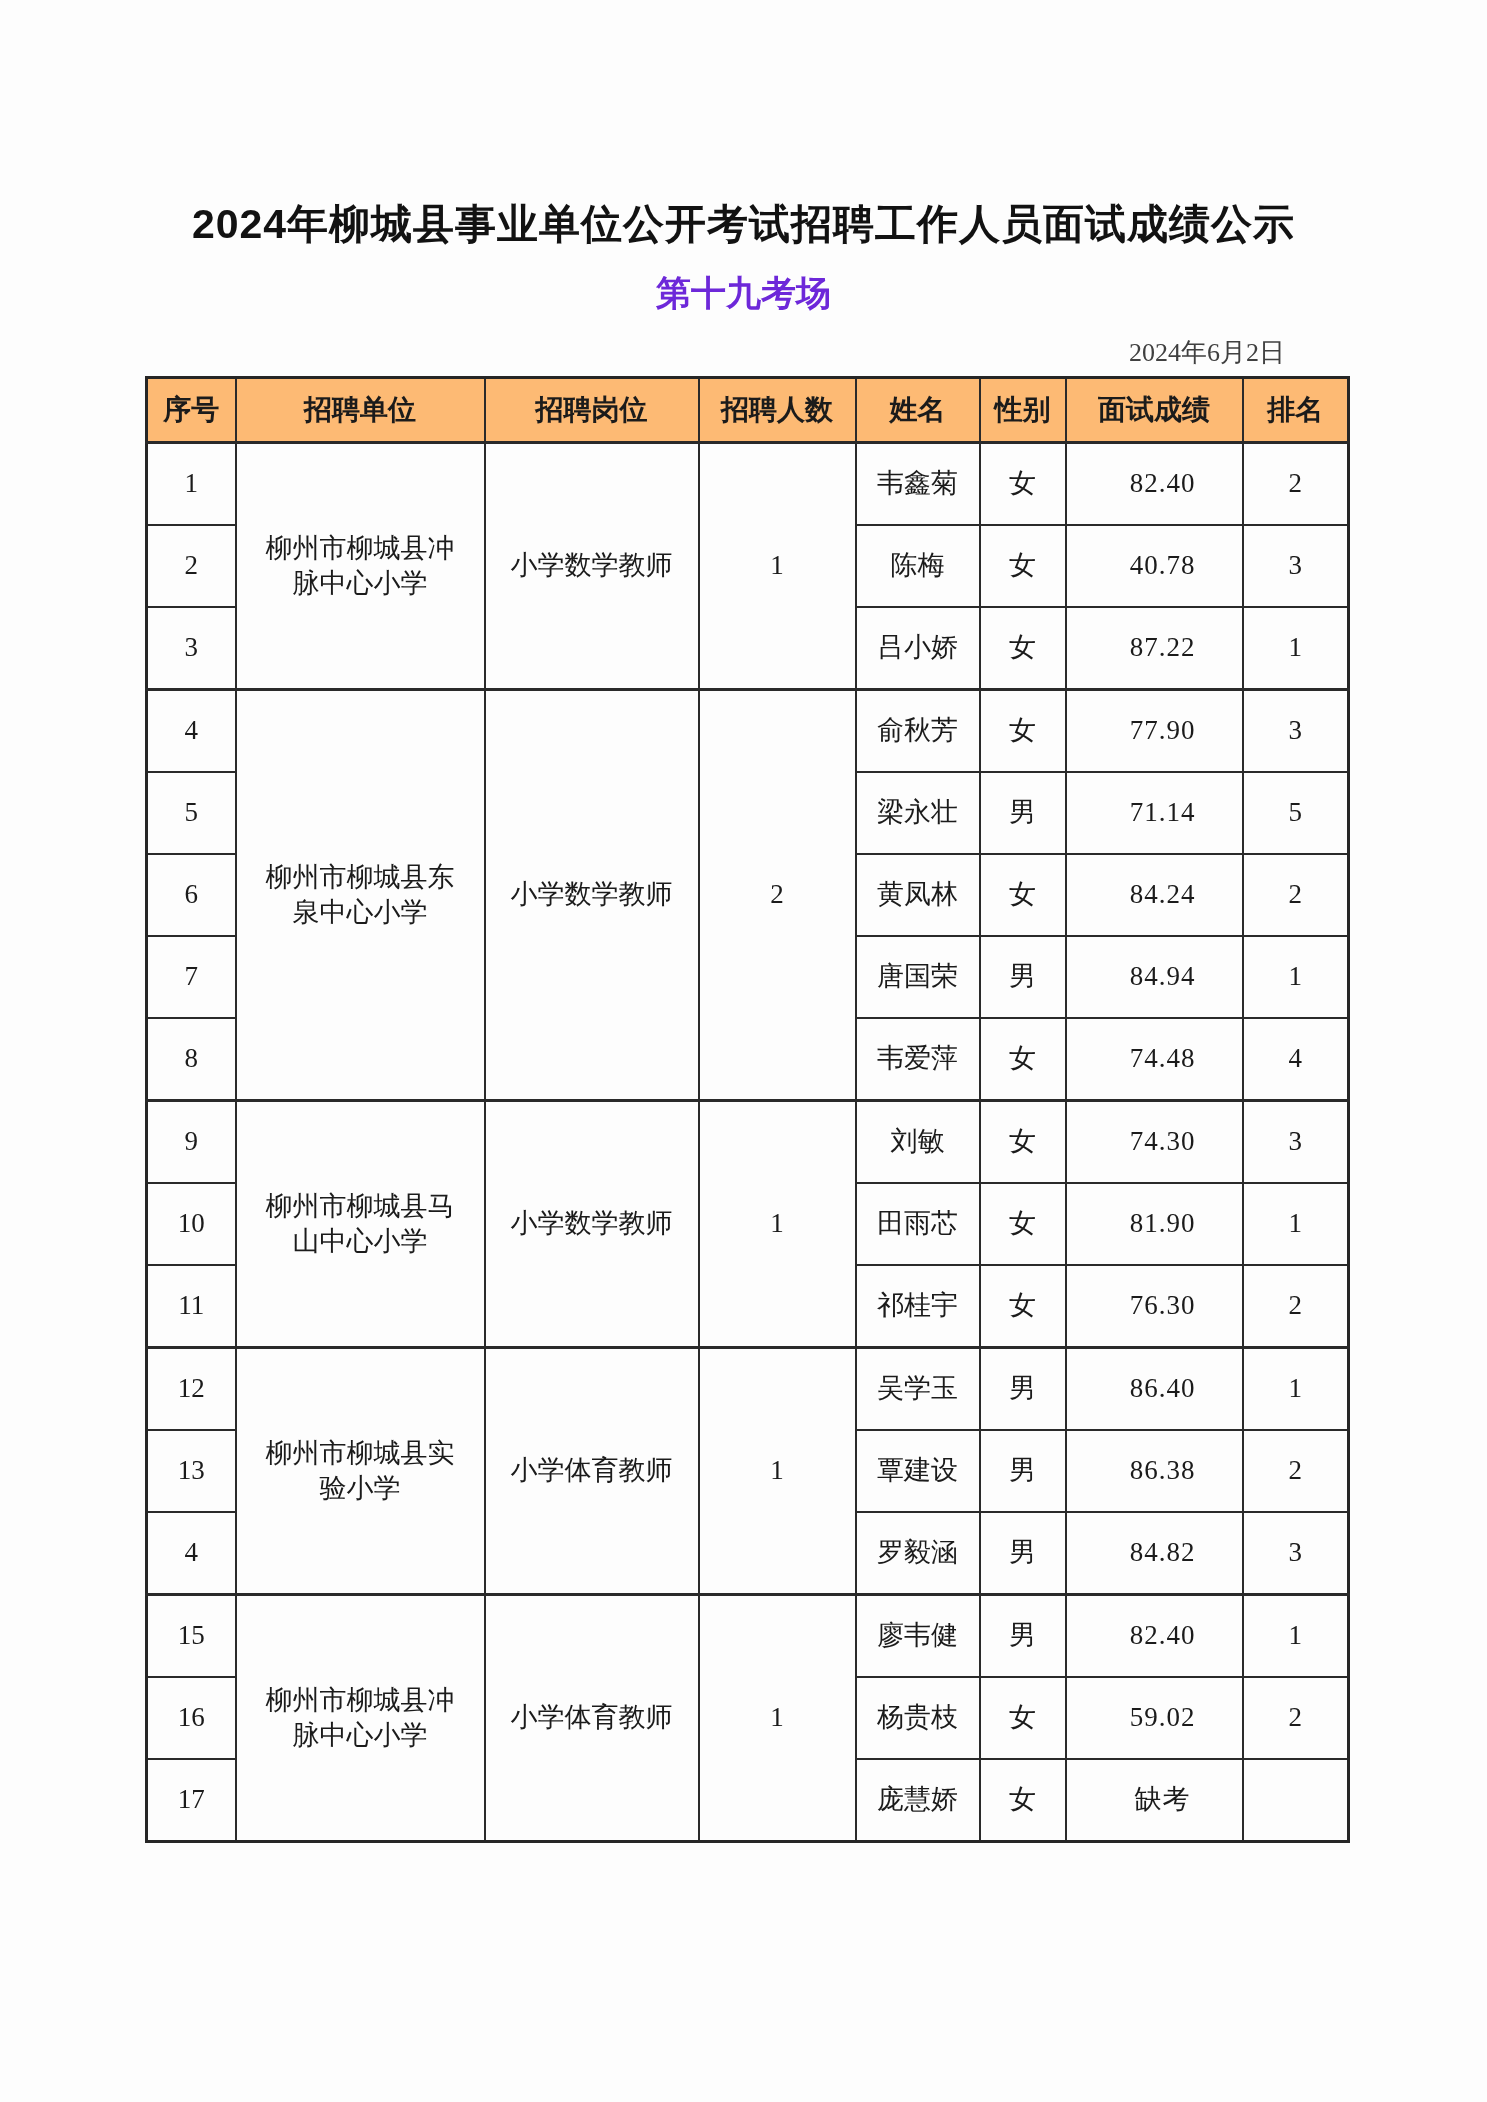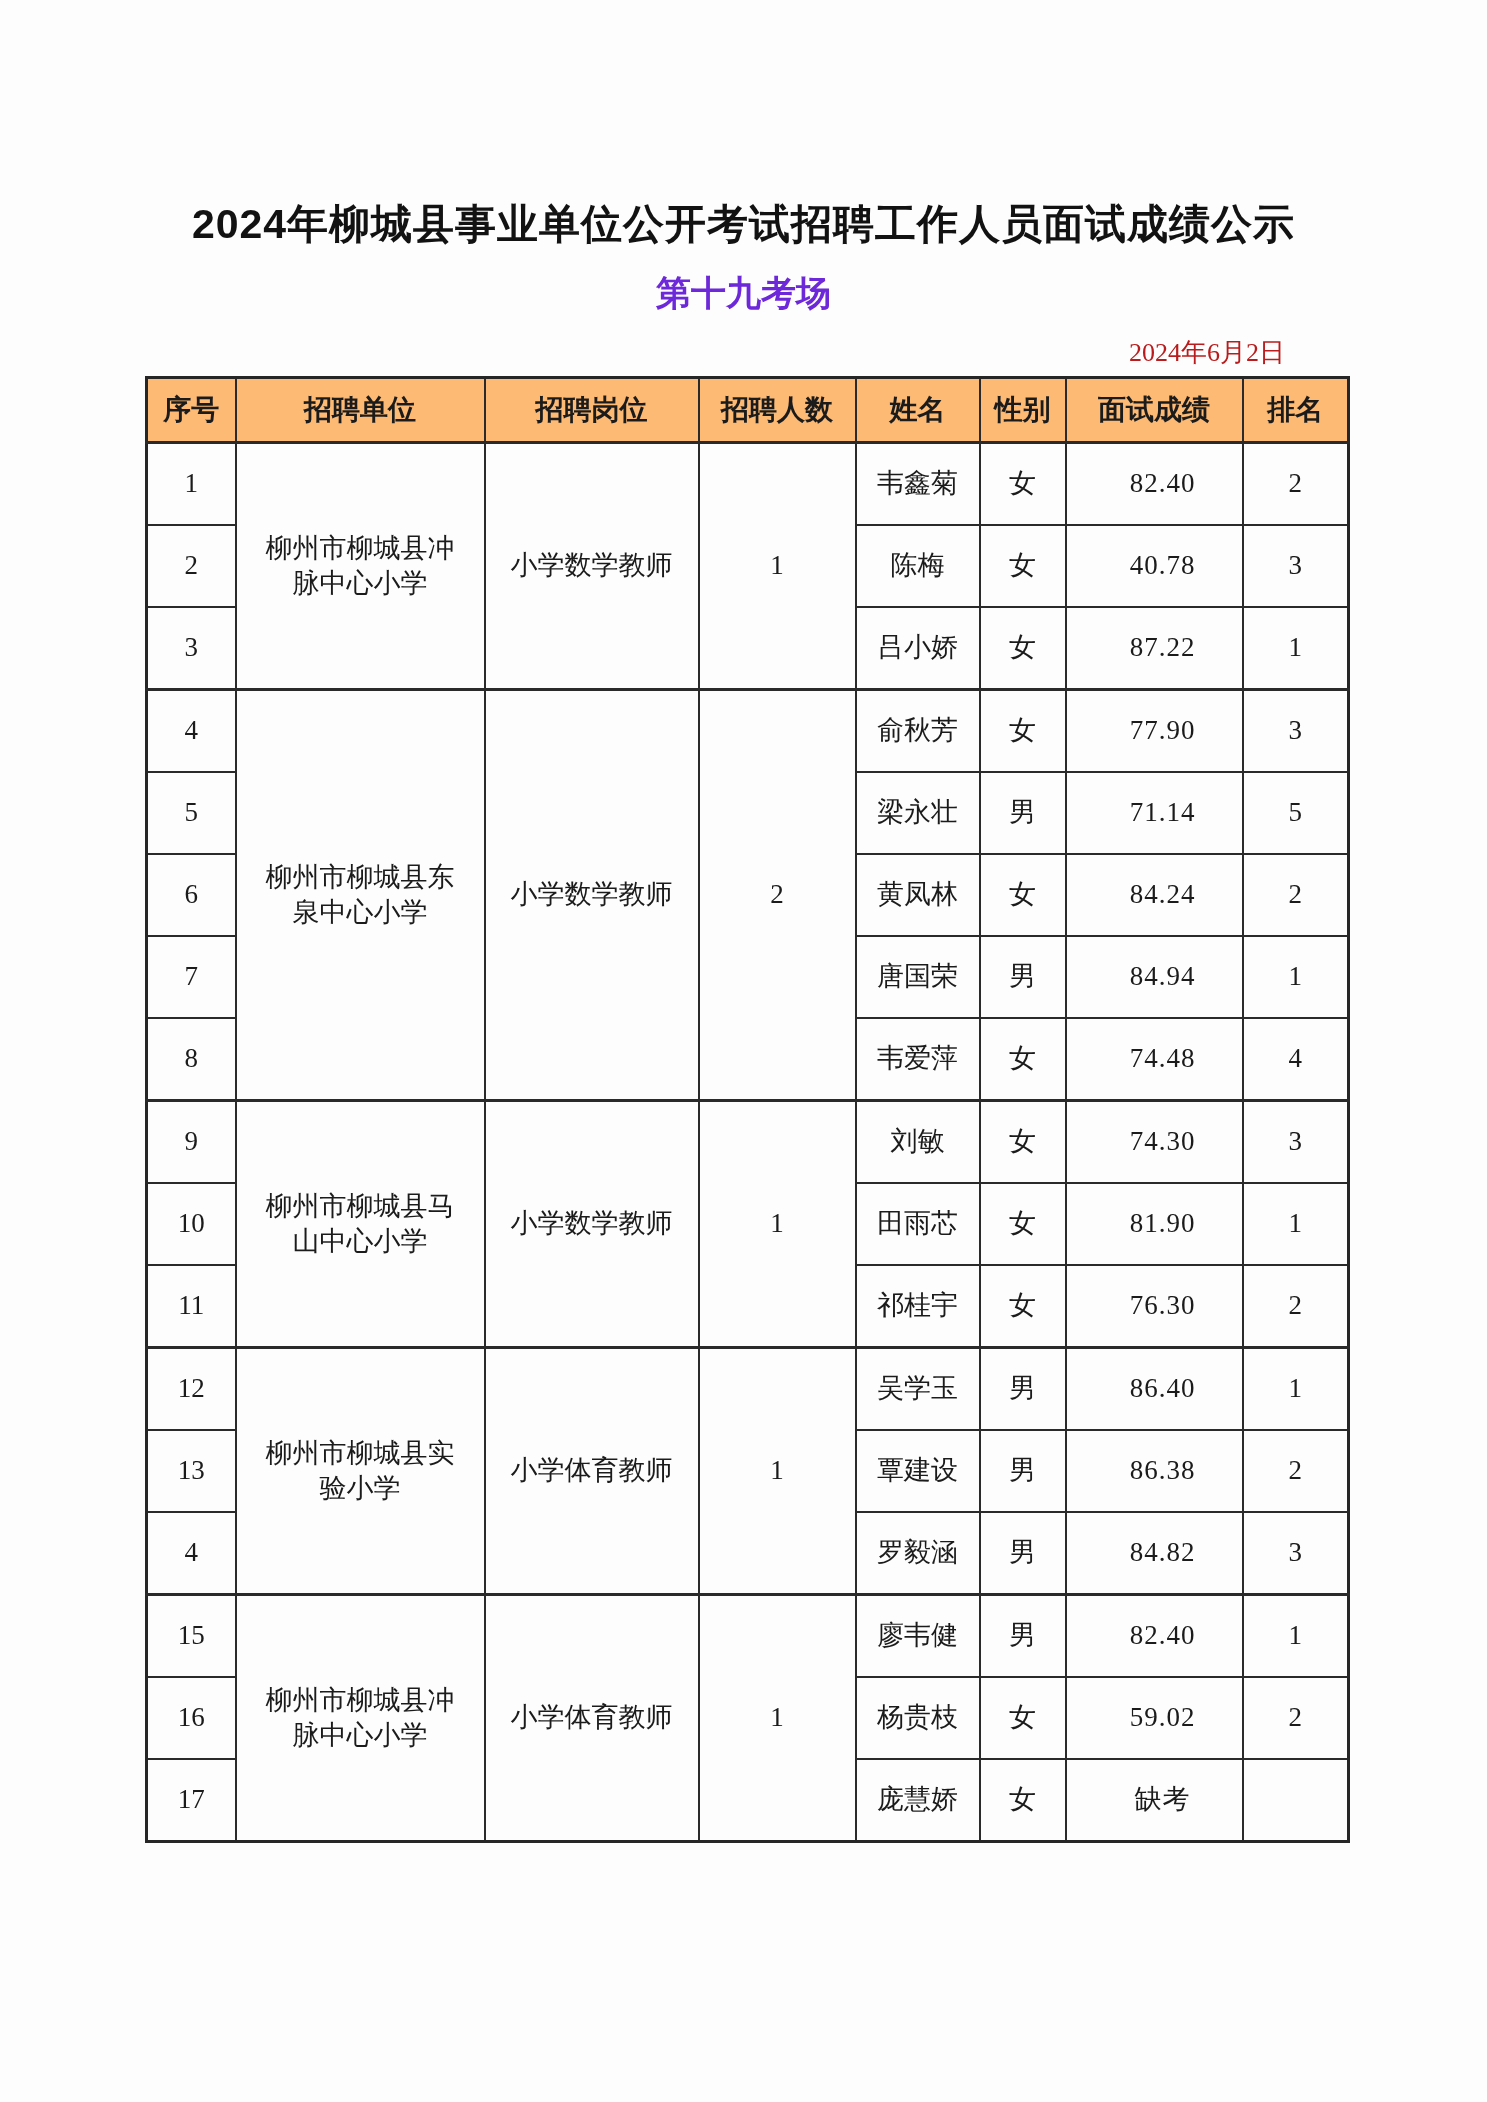--- a/index.html
+++ b/index.html
@@ -37,21 +37,21 @@
     color: #6d28d9;
   }
   .doc-date {
     box-sizing: border-box;
     width: 1202px;
     margin: 24px 0 6px 145px;
     padding-right: 62px;
     text-align: right;
     font-size: 26px;
     line-height: 1.25;
-    color: #b91c1c;
+    color: #404040;
   }
   table.score-table {
     border-collapse: collapse;
     table-layout: fixed;
     width: 1202px;
     margin-left: 145px;
     border: 3px solid #262626;
   }
   .score-table th,
   .score-table td {

